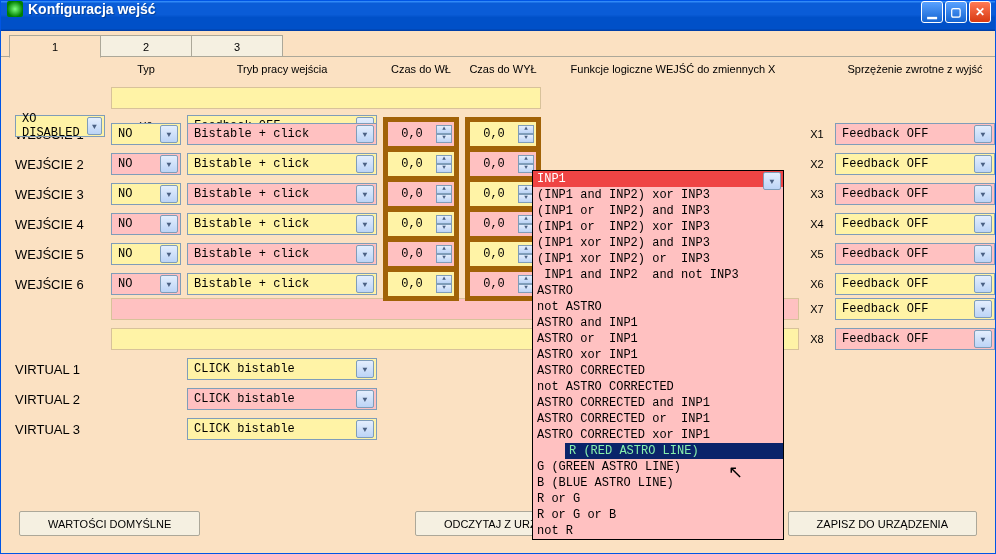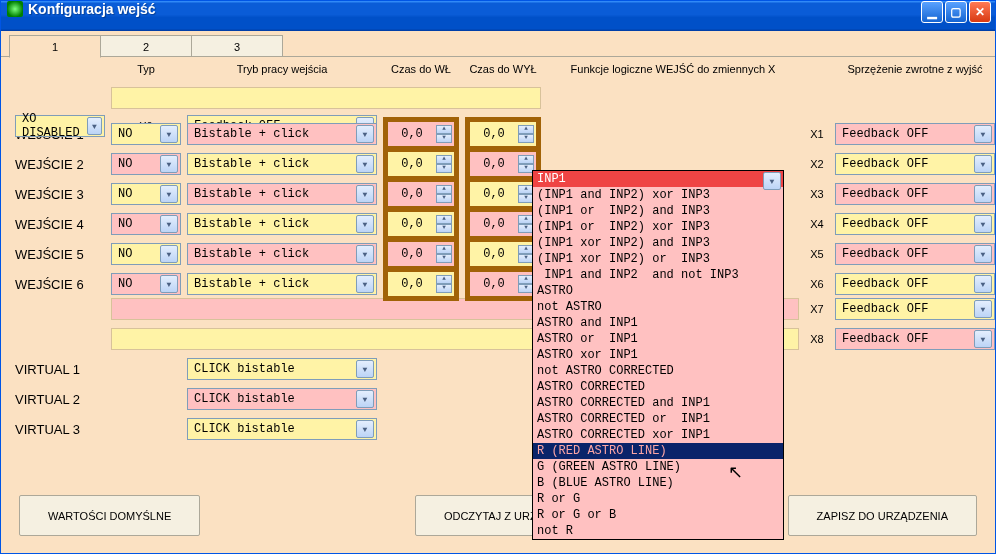--- a/index.html
+++ b/index.html
@@ -161,21 +161,21 @@
   .footer-btns {
     position: absolute;
     bottom: 8px;
     left: 18px;
     right: 18px;
     display: flex;
     gap: 12px;
     justify-content: space-between;
   }
   .btn {
-    height: 41px;
+    height: 25px;
     border: 1px solid #aca899;
     background: #f5f0e1;
     padding: 0 28px;
     font-size: 11px;
     display:flex;
     align-items:center;
     justify-content:center;
     border-radius:2px;
   }
   
@@ -193,21 +193,21 @@
   .dropdown .opening {
     background:#ef4444;
     color:#fff;
     padding:1px 4px;
     position:relative;
   }
   .dropdown .drow {
     padding: 1px 4px;
     white-space: pre;
   }
-  .dropdown .drow.hover { background:#0a246a; color:#fca5a5; }
+  .dropdown .drow.hover { background:#0a246a; color:#86efac;margin-left:32px; }
   .cursor {
     position:absolute;
     left: 727px;
     top: 404px;
     z-index:60;
     font-size:18px;
     color:#000;
     pointer-events:none;
   }
   .x-bar {
@@ -534,22 +534,22 @@
             <div class="drow">(INP1 or  INP2) and INP3</div>
             <div class="drow">(INP1 or  INP2) xor INP3</div>
             <div class="drow">(INP1 xor INP2) and INP3</div>
             <div class="drow">(INP1 xor INP2) or  INP3</div>
             <div class="drow"> INP1 and INP2  and not INP3</div>
             <div class="drow">ASTRO</div>
             <div class="drow">not ASTRO</div>
             <div class="drow">ASTRO and INP1</div>
             <div class="drow">ASTRO or  INP1</div>
             <div class="drow">ASTRO xor INP1</div>
+            <div class="drow">ASTRO CORRECTED</div>
             <div class="drow">not ASTRO CORRECTED</div>
-            <div class="drow">ASTRO CORRECTED</div>
             <div class="drow">ASTRO CORRECTED and INP1</div>
             <div class="drow">ASTRO CORRECTED or  INP1</div>
             <div class="drow">ASTRO CORRECTED xor INP1</div>
             <div class="drow hover">R (RED ASTRO LINE)</div>
             <div class="drow">G (GREEN ASTRO LINE)</div>
             <div class="drow">B (BLUE ASTRO LINE)</div>
             <div class="drow">R or G</div>
             <div class="drow">R or G or B</div>
             <div class="drow">not R</div>
           </div>

